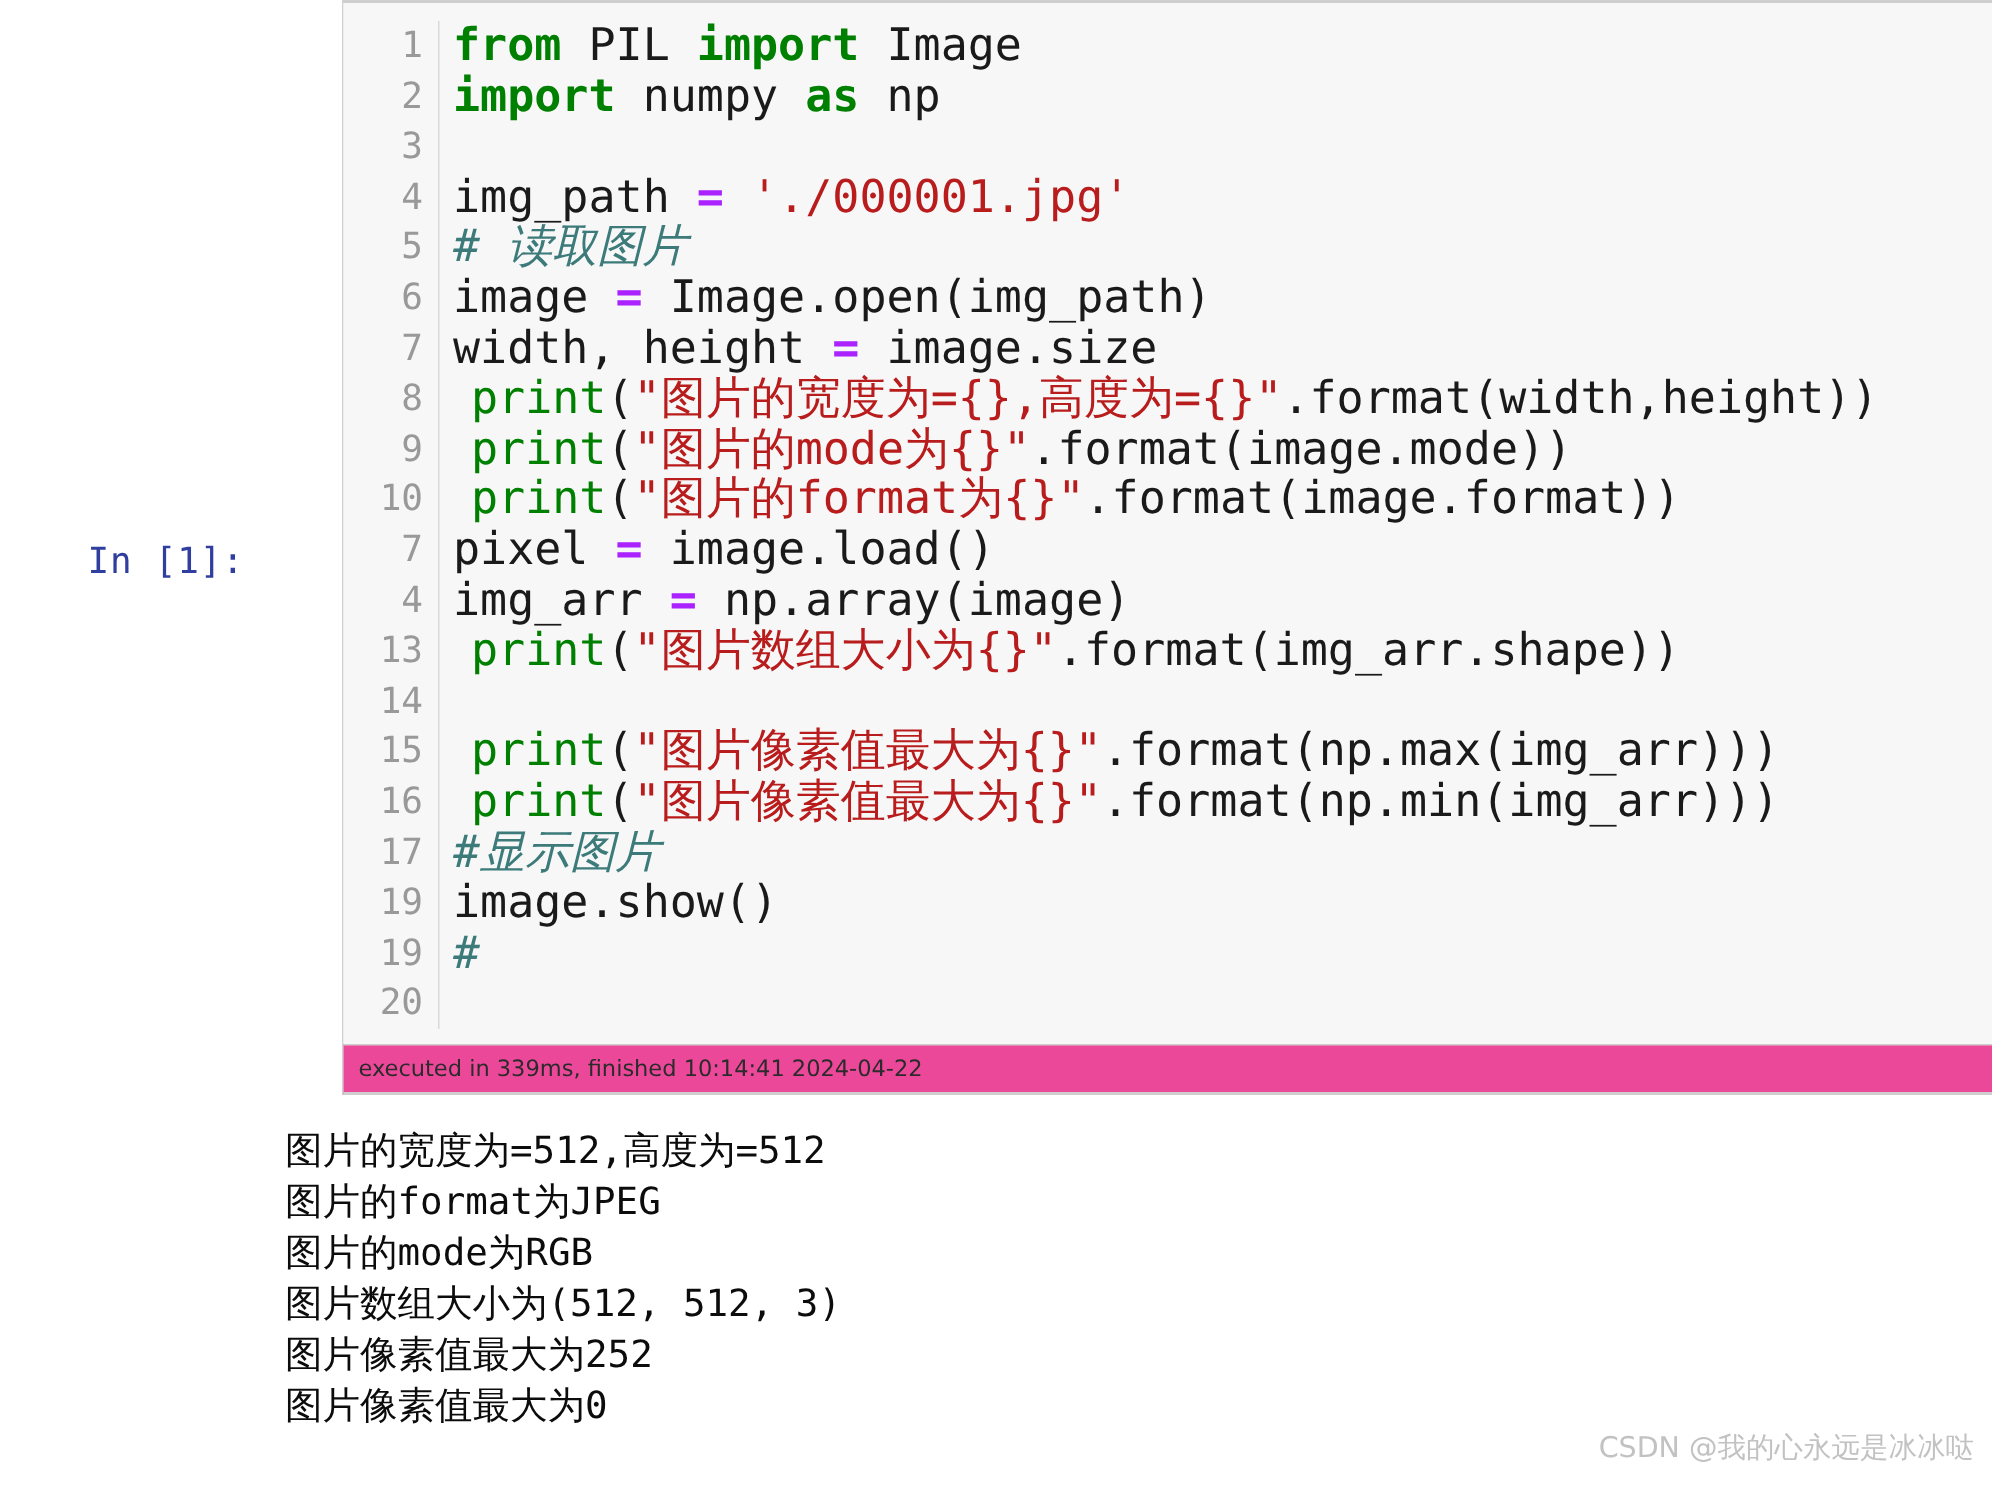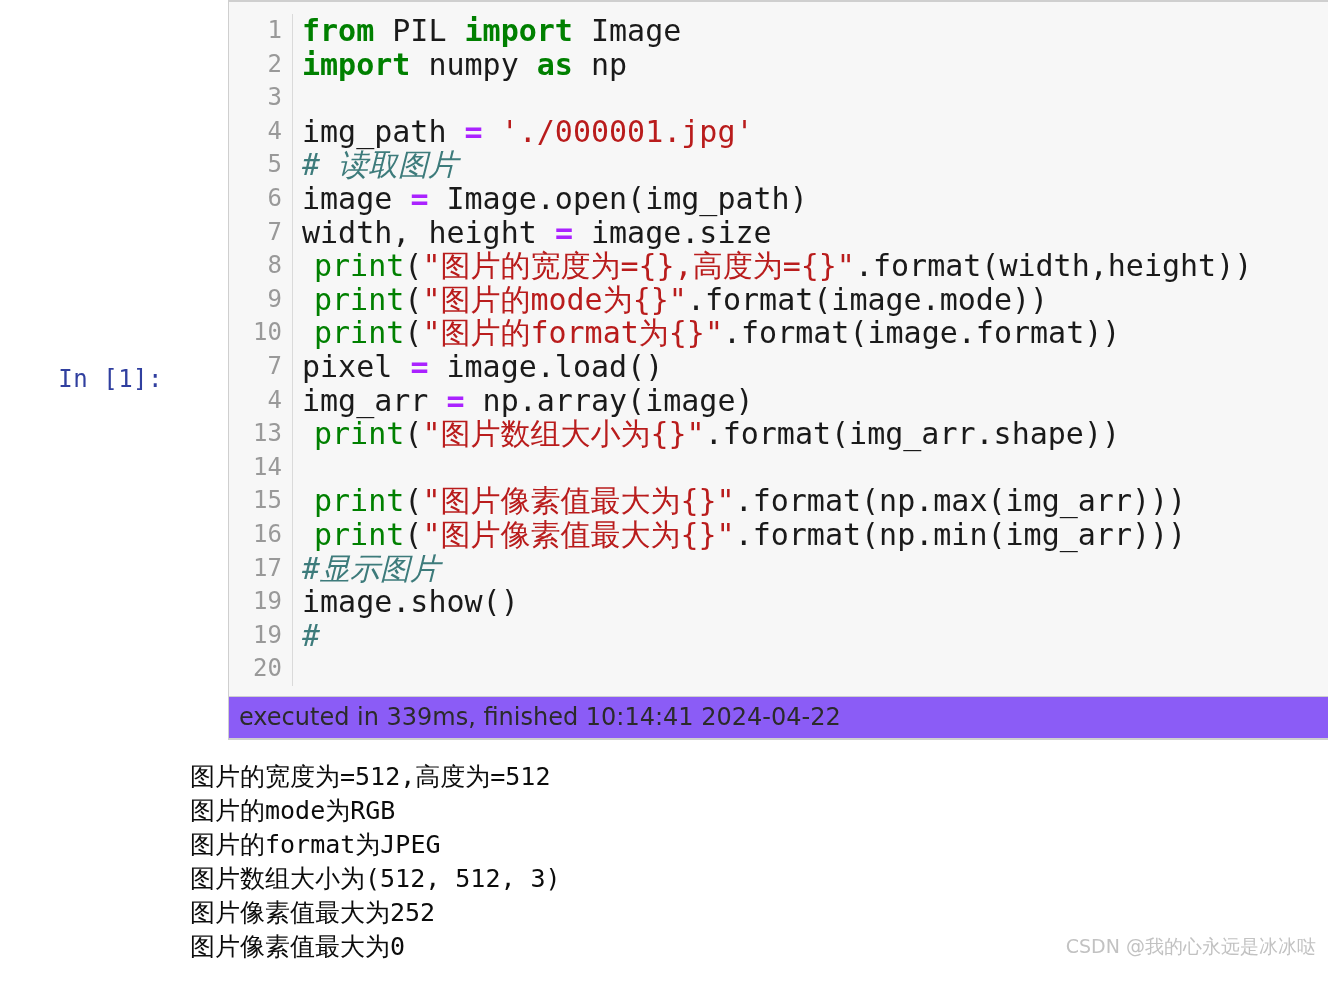--- a/index.html
+++ b/index.html
@@ -84,25 +84,25 @@
   
   .kw   { color: #008000; font-weight: bold; }
   .bi   { color: #008000; margin-left: 12px; }
   .str  { color: #b91c1c; }
   .op   { color: #AA22FF; font-weight: bold; }
   .cmt  { color: #3D7B7B; font-style: italic; }
   .pln  { color: #1a1a1a; }
 
   
   .exec-bar {
-    background: #8b5cf6;
+    background: #ec4899;
     border-top: 1px solid #cfcfcf;
     border-bottom: 2px solid #cfcfcf;
     font-family: "DejaVu Sans", "Liberation Sans", sans-serif;
-    font-size: 24px;
+    font-size: 15px;
     color: #2b2b2b;
     padding: 6px 0 7px 10px;
     white-space: pre;
   }
 
   
   .output-row { display: flex; align-items: flex-end; }
   .output-spacer { width: 183px; flex: 0 0 183px; }
   .output-text {
     flex: 1 1 auto;
@@ -113,21 +113,21 @@
     line-height: 34px;
     color: #0c0c0c;
     white-space: pre;
   }
   .output-text div { height: 34px; }
 
   
   .watermark {
     position: absolute;
     right: 12px;
-    bottom: 30px;
+    bottom: 12px;
     font-family: "DejaVu Sans", "Liberation Sans", sans-serif;
     font-size: 19px;
     color: #c2c2c2;
     white-space: pre;
     user-select: none;
   }
 </style>
 </head>
 <body>
 
@@ -164,18 +164,18 @@
           </div>
         <div class="code" id="code"><div class="ln"><span class="kw">from</span><span class="pln"> PIL </span><span class="kw">import</span><span class="pln"> Image</span></div><div class="ln"><span class="kw">import</span><span class="pln"> numpy </span><span class="kw">as</span><span class="pln"> np</span></div><div class="ln">&nbsp;</div><div class="ln"><span class="pln">img_path </span><span class="op">=</span><span class="pln"> </span><span class="str">'./000001.jpg'</span></div><div class="ln"><span class="cmt"># 读取图片</span></div><div class="ln"><span class="pln">image </span><span class="op">=</span><span class="pln"> Image.open(img_path)</span></div><div class="ln"><span class="pln">width, height </span><span class="op">=</span><span class="pln"> image.size</span></div><div class="ln"><span class="bi">print</span><span class="pln">(</span><span class="str">"图片的宽度为={},高度为={}"</span><span class="pln">.format(width,height))</span></div><div class="ln"><span class="bi">print</span><span class="pln">(</span><span class="str">"图片的mode为{}"</span><span class="pln">.format(image.mode))</span></div><div class="ln"><span class="bi">print</span><span class="pln">(</span><span class="str">"图片的format为{}"</span><span class="pln">.format(image.format))</span></div><div class="ln"><span class="pln">pixel </span><span class="op">=</span><span class="pln"> image.load()</span></div><div class="ln"><span class="pln">img_arr </span><span class="op">=</span><span class="pln"> np.array(image)</span></div><div class="ln"><span class="bi">print</span><span class="pln">(</span><span class="str">"图片数组大小为{}"</span><span class="pln">.format(img_arr.shape))</span></div><div class="ln">&nbsp;</div><div class="ln"><span class="bi">print</span><span class="pln">(</span><span class="str">"图片像素值最大为{}"</span><span class="pln">.format(np.max(img_arr)))</span></div><div class="ln"><span class="bi">print</span><span class="pln">(</span><span class="str">"图片像素值最大为{}"</span><span class="pln">.format(np.min(img_arr)))</span></div><div class="ln"><span class="cmt">#显示图片</span></div><div class="ln"><span class="pln">image.show()</span></div><div class="ln"><span class="cmt">#</span></div><div class="ln">&nbsp;</div></div>
       </div>
 
       <div class="exec-bar">executed in 339ms, finished 10:14:41 2024-04-22</div>
     </div>
   </div>
 
   <div class="output-row">
     <div class="output-spacer"></div>
-    <div class="output-text" id="output"><div>图片的宽度为=512,高度为=512</div><div>图片的mode为RGB</div><div>图片的format为JPEG</div><div>图片数组大小为(512, 512, 3)</div><div>图片像素值最大为252</div><div>图片像素值最大为0</div></div>
+    <div class="output-text" id="output"><div>图片的宽度为=512,高度为=512</div><div>图片的format为JPEG</div><div>图片的mode为RGB</div><div>图片数组大小为(512, 512, 3)</div><div>图片像素值最大为252</div><div>图片像素值最大为0</div></div>
   </div>
 
 </div>
 
 <div class="watermark">CSDN @我的心永远是冰冰哒</div>
 
 </body></html>

